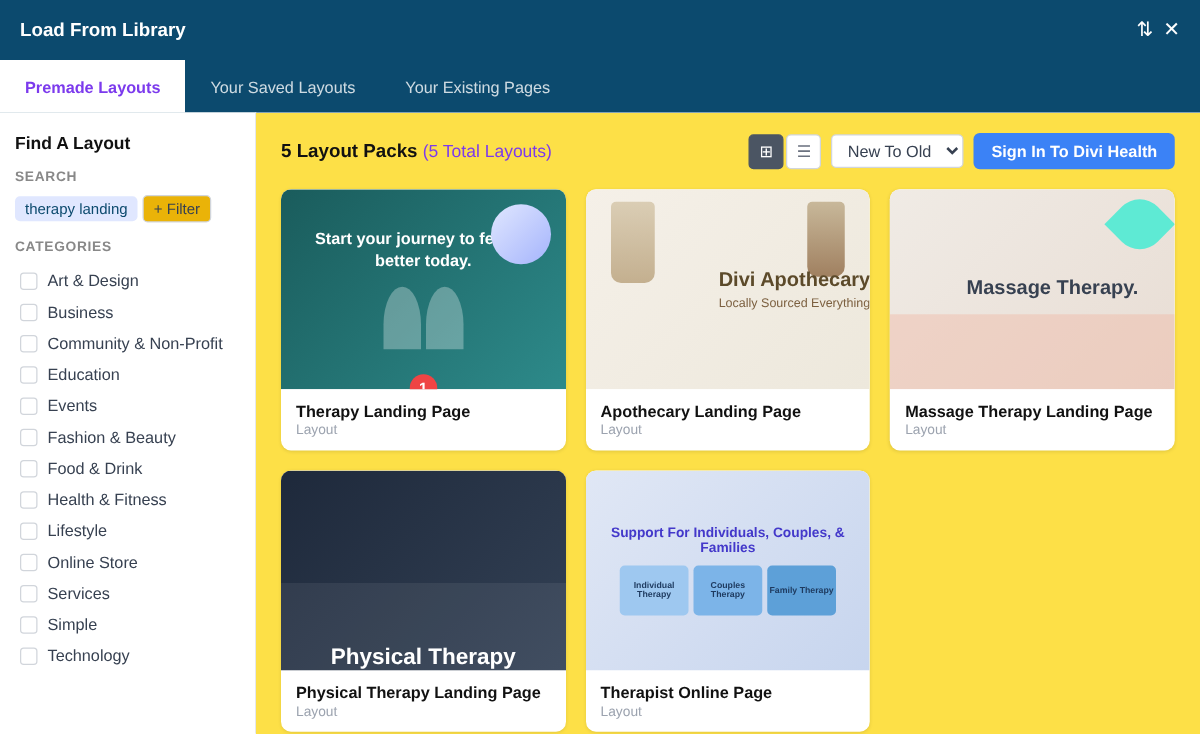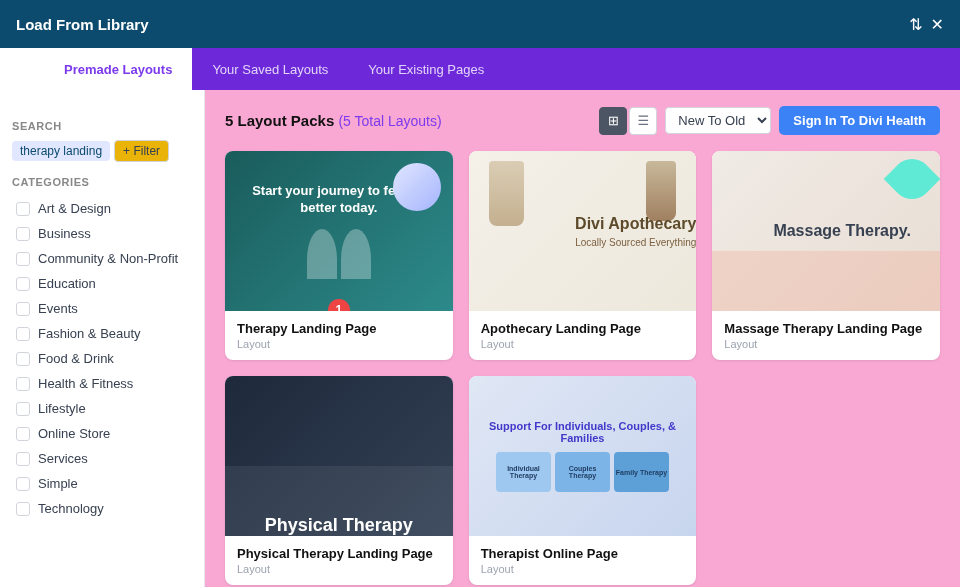--- a/index.html
+++ b/index.html
@@ -30,25 +30,24 @@
       align-items: center;
     }
     .title-bar-icons span {
       color: #fff;
       font-size: 16px;
       cursor: pointer;
     }
 
     
     .tab-bar {
-      background: #6d28d9;
+      background: #0c4a6e;
       height: 42px;
       display: flex;
       align-items: stretch;
-      margin-left: 44px;
     }
     .tab {
       padding: 0 20px;
       display: flex;
       align-items: center;
       font-size: 13px;
       color: rgba(255,255,255,0.8);
       cursor: pointer;
       white-space: nowrap;
     }
@@ -129,21 +128,21 @@
       border-radius: 3px;
       background: #fff;
       flex-shrink: 0;
     }
 
     
     .content {
       flex: 1;
       padding: 16px 20px;
       overflow-y: auto;
-      background: #f9a8d4;
+      background: #fde047;
     }
     .content-header {
       display: flex;
       align-items: center;
       justify-content: space-between;
       margin-bottom: 16px;
     }
     .layout-count {
       font-size: 15px;
       font-weight: 600;
@@ -371,20 +370,21 @@
     <span>Your Saved Layouts</span>
   </div>
   <div class="tab">
     <span>Your Existing Pages</span>
   </div>
 </div>
 
 <div class="main">
 
   <div class="sidebar">
+    <h2>Find A Layout</h2>
 
     <h3>Search</h3>
     <div class="search-bar">
       <span class="search-tag">therapy landing</span>
       <button class="filter-btn">+ Filter</button>
     </div>
 
     <h3>Categories</h3>
 
     <div>

